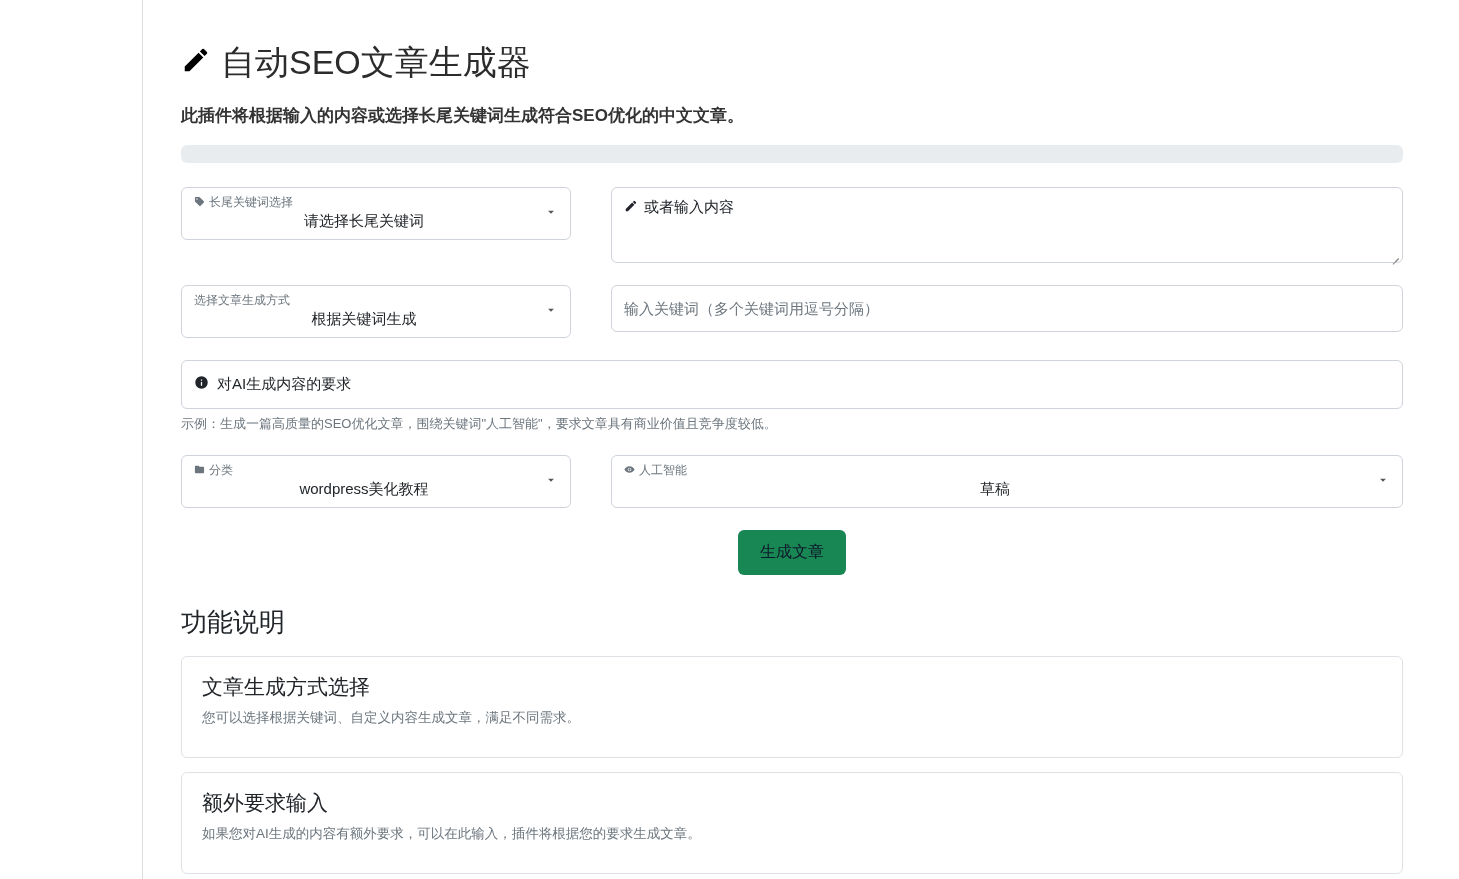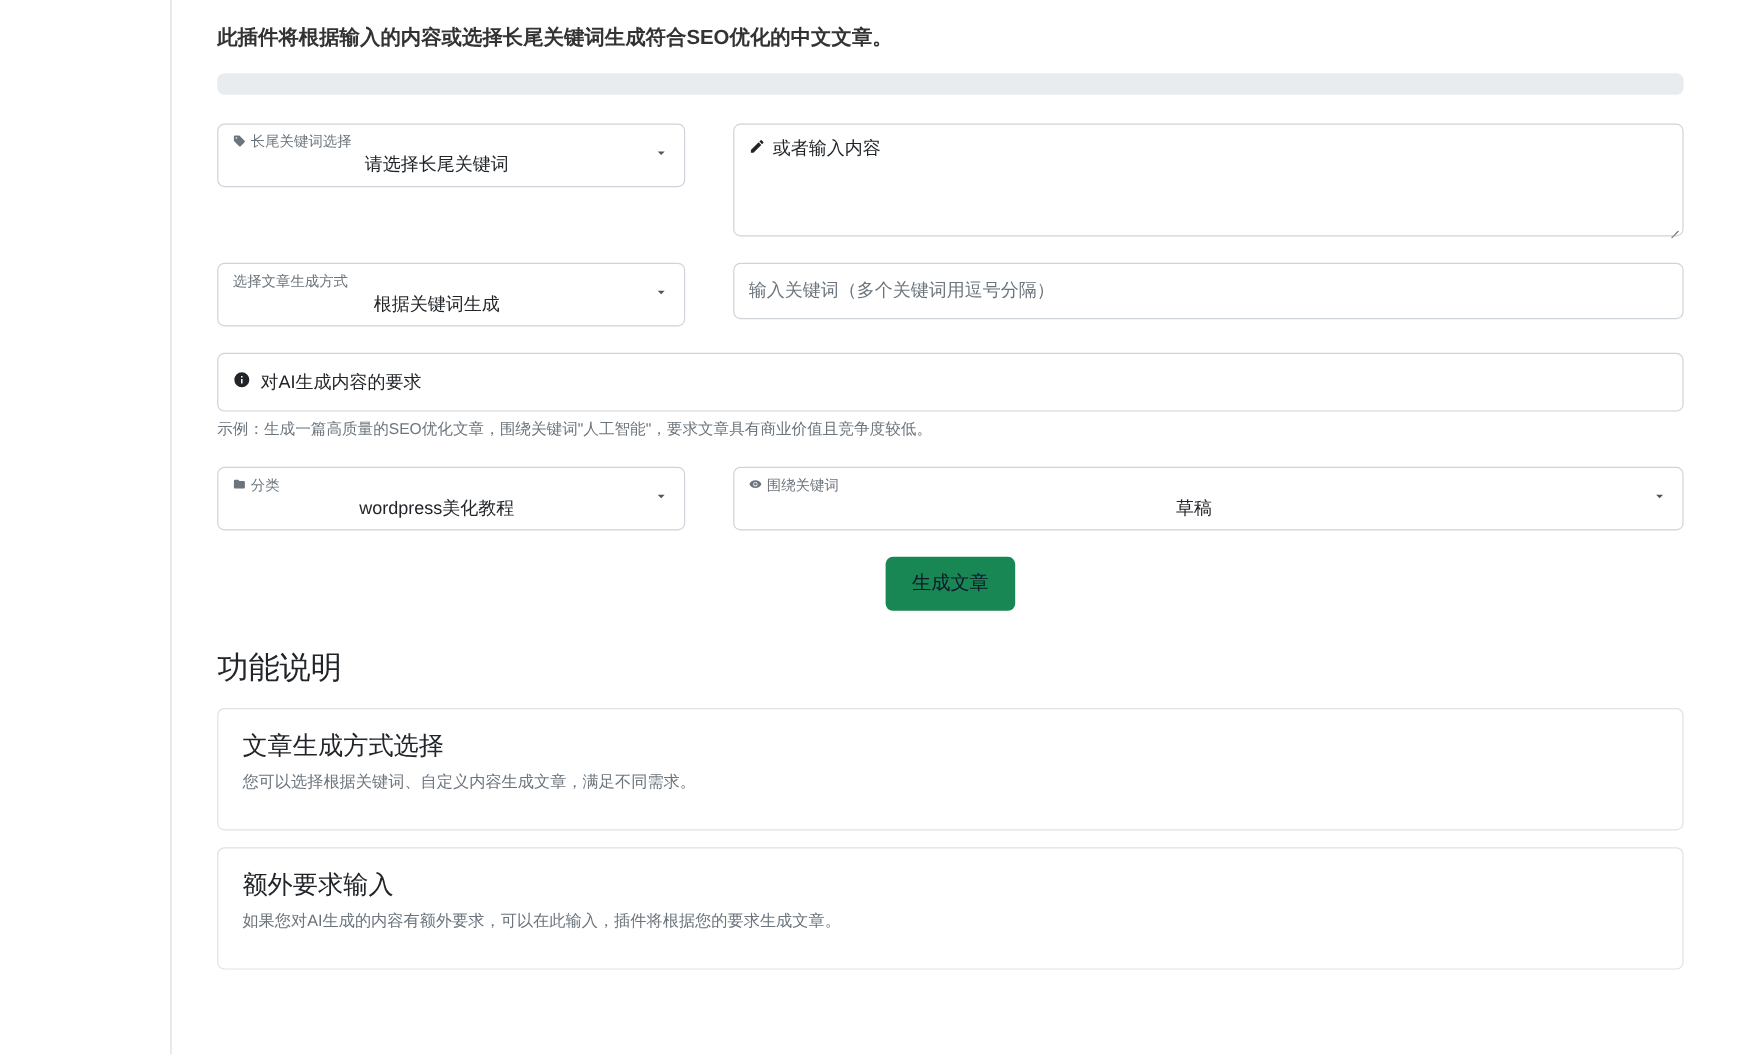--- a/index.html
+++ b/index.html
@@ -82,21 +82,21 @@
     position: absolute;
     right: 12px;
     top: 50%;
     transform: translateY(-50%);
     pointer-events: none;
   }
   .field-wrap .chev svg { width: 14px; height: 14px; fill: #555; }
   .textarea-wrap {
     border: 1px solid #ced4da;
     border-radius: 6px;
-    height: 94px;
+    height: 76px;
     position: relative;
     padding: 10px 12px;
   }
   .textarea-placeholder {
     color: #212529;
     font-size: 15px;
     display: flex;
     align-items: center;
     gap: 6px;
   }
@@ -172,20 +172,28 @@
     font-size: 13.5px;
     color: #6c757d;
   }
 </style>
 </head>
 <body>
 
 <div class="page">
   <div class="content">
 
+    <h1 class="page-title">
+      <span>
+        <svg viewBox="0 0 24 24">
+            <path d="M3 17.25V21h3.75L17.81 9.94l-3.75-3.75L3 17.25zM20.71 7.04a1 1 0 0 0 0-1.41l-2.34-2.34a1 1 0 0 0-1.41 0l-1.83 1.83 3.75 3.75 1.83-1.83z"></path>
+          </svg>
+      </span>
+      <span>自动SEO文章生成器</span>
+    </h1>
 
     <div class="desc">此插件将根据输入的内容或选择长尾关键词生成符合SEO优化的中文文章。</div>
 
     <div class="progress"></div>
 
     <div class="row">
       <div class="col-left">
         <div class="field-wrap">
           <div class="field-label">
             <span>
@@ -269,21 +277,21 @@
         </div>
       </div>
       <div class="col-right">
         <div class="field-wrap">
           <div class="field-label">
             <span>
               <svg viewBox="0 0 24 24">
                   <path d="M12 5C7 5 2.73 8.11 1 12c1.73 3.89 6 7 11 7s9.27-3.11 11-7c-1.73-3.89-6-7-11-7zm0 11a4 4 0 1 1 4-4 4 4 0 0 1-4 4zm0-6.5A2.5 2.5 0 1 0 14.5 12 2.5 2.5 0 0 0 12 9.5z"></path>
                 </svg>
             </span>
-            <span>围绕关键词</span>
+            <span>人工智能</span>
           </div>
           <div class="field-select">草稿</div>
           <span class="chev">
             <svg viewBox="0 0 24 24">
                 <path d="M7 10l5 5 5-5z"></path>
               </svg>
           </span>
         </div>
       </div>
     </div>

